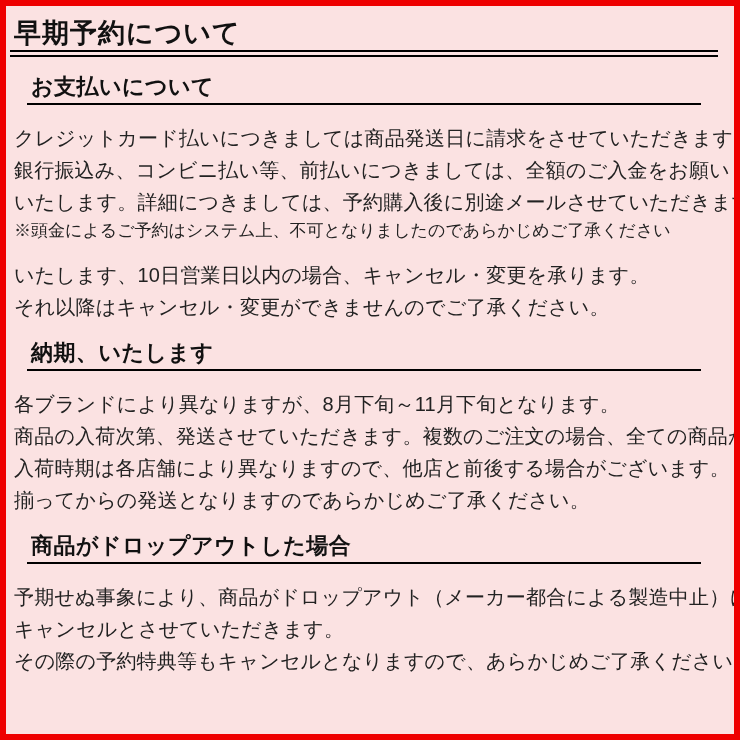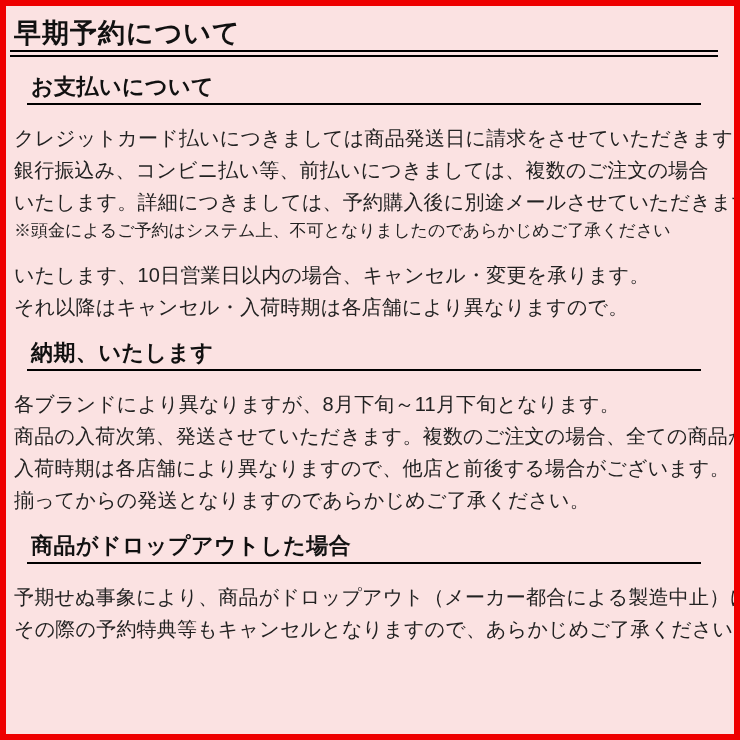--- a/index.html
+++ b/index.html
@@ -71,44 +71,45 @@
 
 <div class="notice-box">
 
   <h1 class="page-title">早期予約について</h1>
   <div class="double-rule"></div>
 
   <div class="section first">
     <h2 class="section-heading">お支払いについて</h2>
     <div class="section-body">
       <p class="body-line">クレジットカード払いにつきましては商品発送日に請求をさせていただきます。</p>
-      <p class="body-line">銀行振込み、コンビニ払い等、前払いにつきましては、複数のご注文の場合</p>
+      <p class="body-line">銀行振込み、コンビニ払い等、前払いにつきましては、全額のご入金をお願い</p>
       <p class="body-line">いたします。詳細につきましては、予約購入後に別途メールさせていただきます。</p>
       <p class="note-line">※頭金によるご予約はシステム上、不可となりましたのであらかじめご了承ください</p>
     </div>
   </div>
 
   <div class="section">
     <div class="section-body">
       <p class="body-line">いたします、10日営業日以内の場合、キャンセル・変更を承ります。</p>
-      <p class="body-line">それ以降はキャンセル・入荷時期は各店舗により異なりますので。</p>
+      <p class="body-line">それ以降はキャンセル・変更ができませんのでご了承ください。</p>
     </div>
   </div>
 
   <div class="section">
     <h2 class="section-heading">納期、いたします</h2>
     <div class="section-body">
       <p class="body-line">各ブランドにより異なりますが、8月下旬～11月下旬となります。</p>
       <p class="body-line">商品の入荷次第、発送させていただきます。複数のご注文の場合、全ての商品が</p>
       <p class="body-line">入荷時期は各店舗により異なりますので、他店と前後する場合がございます。</p>
       <p class="body-line">揃ってからの発送となりますのであらかじめご了承ください。</p>
     </div>
   </div>
 
   <div class="section last">
     <h2 class="section-heading">商品がドロップアウトした場合</h2>
     <div class="section-body">
       <p class="body-line">予期せぬ事象により、商品がドロップアウト（メーカー都合による製造中止）に</p>
+      <p class="body-line">キャンセルとさせていただきます。</p>
       <p class="body-line">その際の予約特典等もキャンセルとなりますので、あらかじめご了承ください。</p>
     </div>
   </div>
 
 </div>
 
 </body></html>

